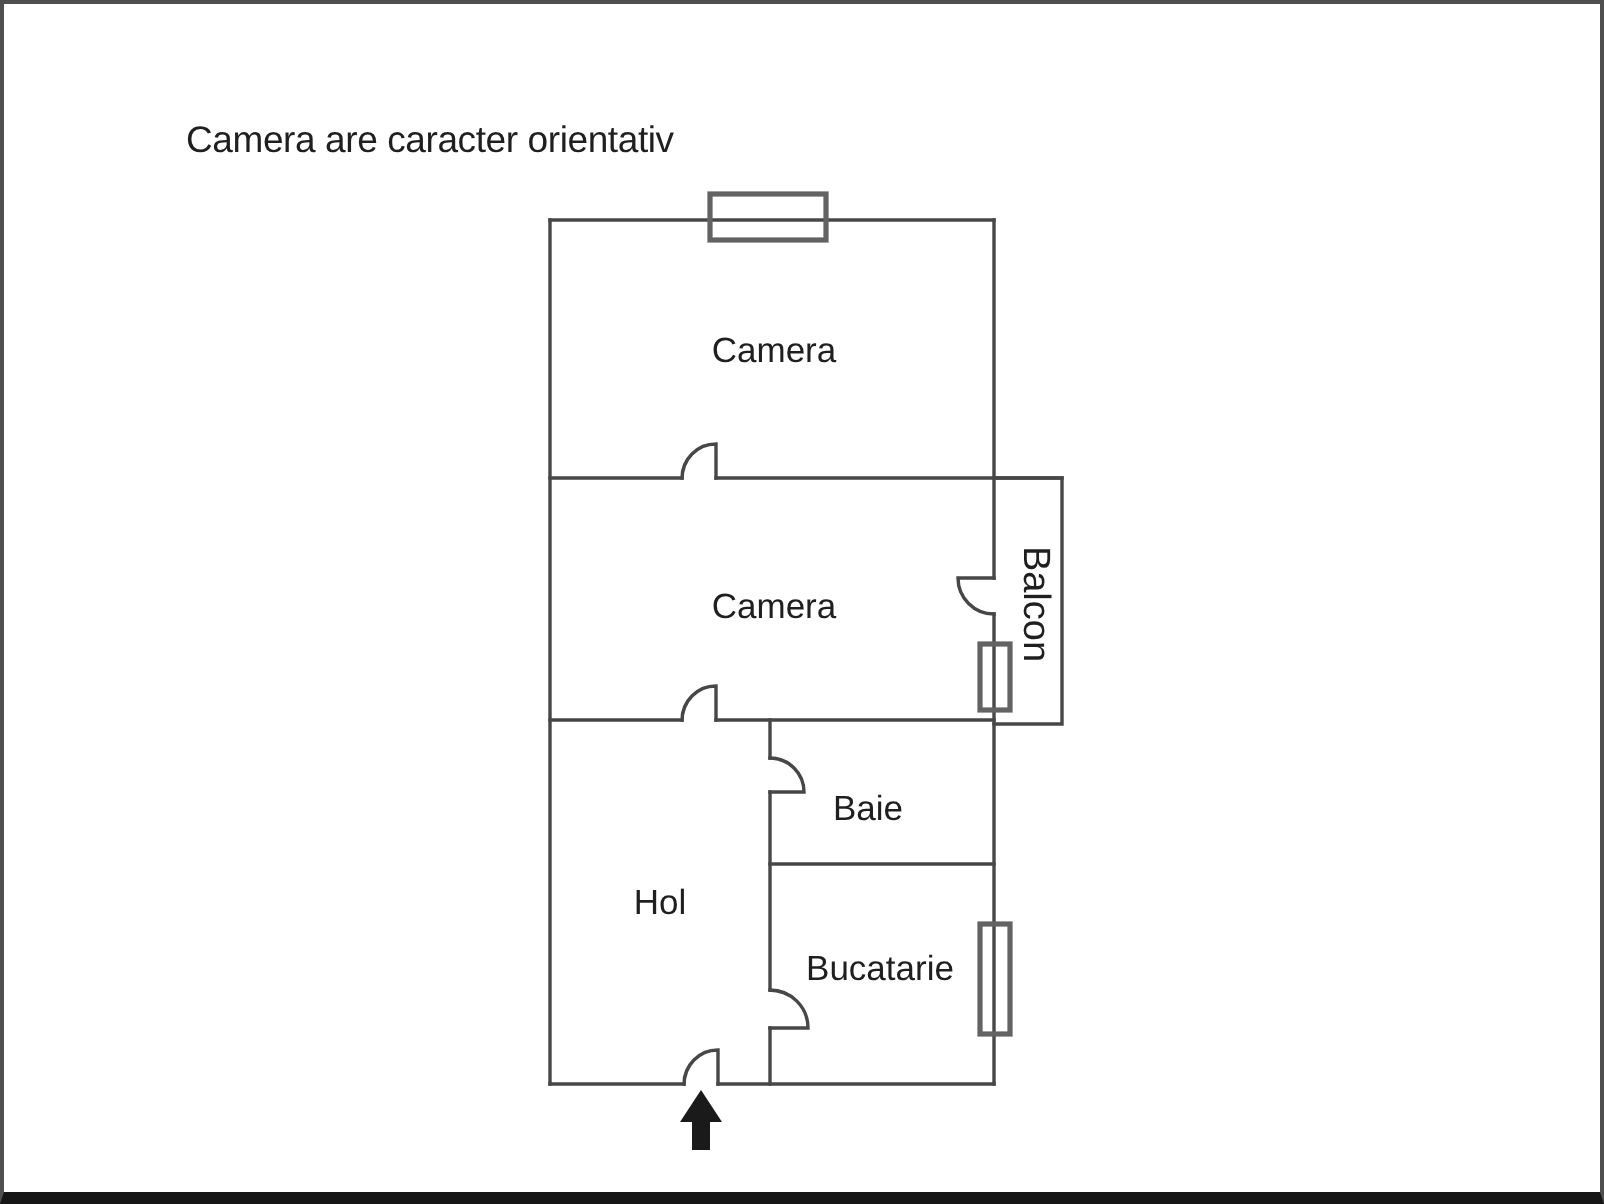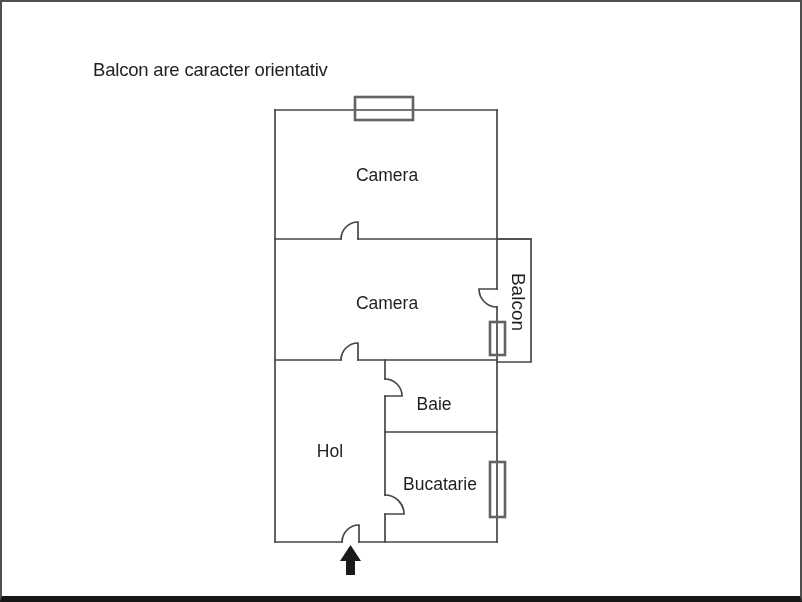--- a/index.html
+++ b/index.html
@@ -42,21 +42,21 @@
     fill: #1f1f1f;
     stroke: none;
   }
   .room-label.vertical { font-size: 19px; }
 </style>
 </head>
 <body>
 
 <div class="canvas">
 
-  <div class="disclaimer">Balcon are caracter orientativ</div>
+  <div class="disclaimer">Camera are caracter orientativ</div>
 
   <svg class="plan" viewBox="0 0 802 602">
 
     <g fill="none" stroke-width="1.7" stroke-linecap="square" stroke="#474747">
 
       <path d="M 273 108 L 273 540"></path>
       <path d="M 273 108 L 495 108"></path>
       <path d="M 495 108 L 495 287 M 495 305 L 495 540"></path>
       <path d="M 273 540 L 340 540 M 357 540 L 495 540"></path>
 

